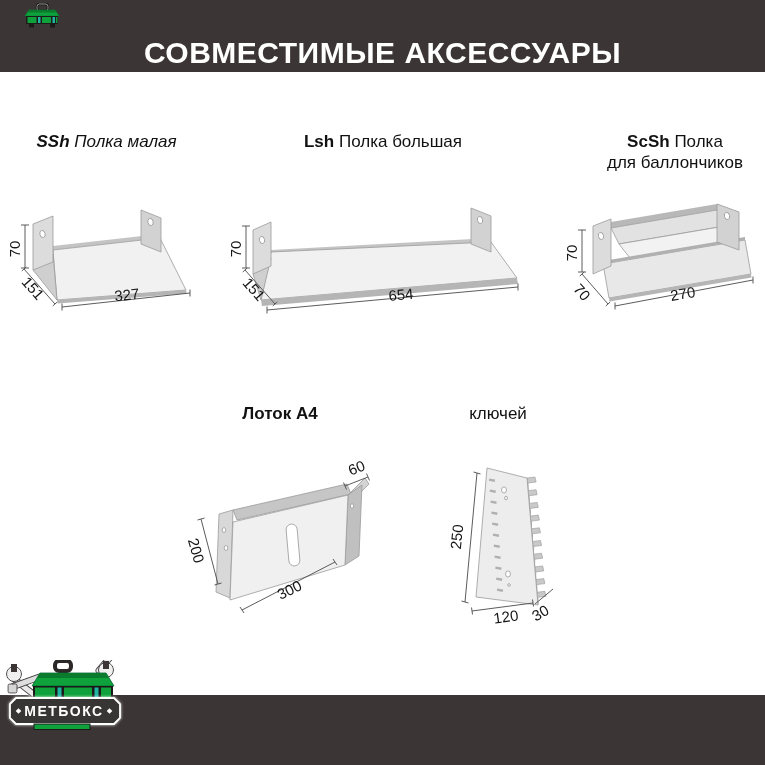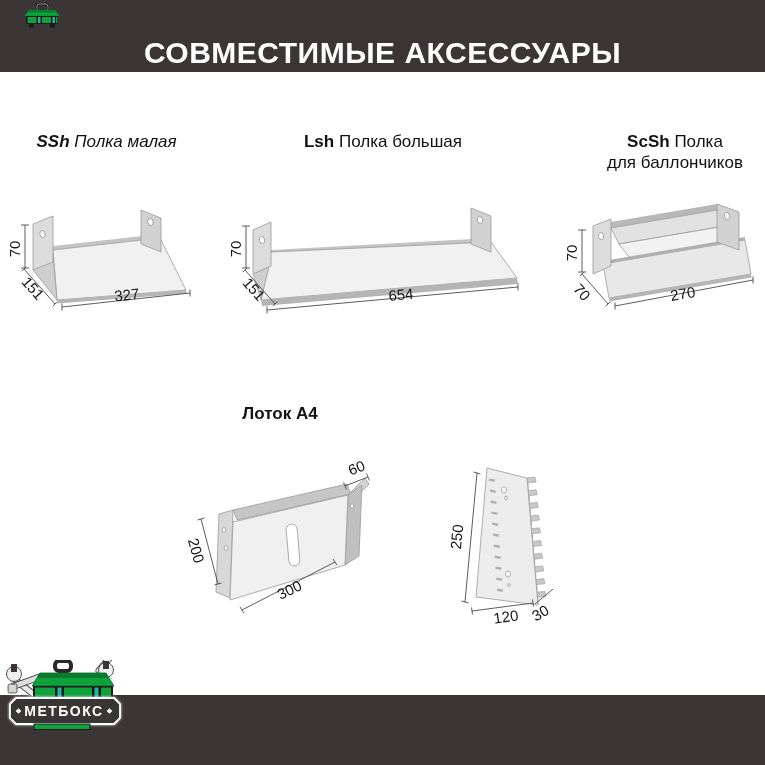--- a/index.html
+++ b/index.html
@@ -159,20 +159,21 @@
   <line class="dim" x1="198" y1="84.5" x2="198" y2="91.5"></line>
   <text x="128" y="107" text-anchor="middle" transform="rotate(-9 128 103)">270</text>
 </svg>
 </div>
 
 <div class="abs plabel lbl4">
   <b>Лоток А4</b>
   <span></span>
 </div>
 <div class="abs plabel lbl5">
+  <div>ключей</div>
 </div>
 
 <div class="abs" style="left:175px;top:448px;">
 <svg width="230" height="185" viewBox="0 0 230 185">
   <path d="M58,62 L172,36 L176,46 L62,72 Z" fill="#c6c6c6" class="edge"></path>
   <path d="M173,47 L190,30 L194,36 L177,53 Z" fill="#d4d4d4" class="edge"></path>
   <path d="M173,47 L187,37 L184,108 L170,117 Z" fill="#c0c0c0" class="edge"></path>
   <path d="M44,66 L58,62 L55,150 L41,144 Z" fill="#d8d8d8" class="edge"></path>
   <path d="M58,74 L173,47 L170,117 L55,152 Z" fill="#f0f0f0" class="edge"></path>
   <rect class="hole" x="112.5" y="76" width="11" height="42" rx="5.5" transform="rotate(-5 118 97)"></rect>

